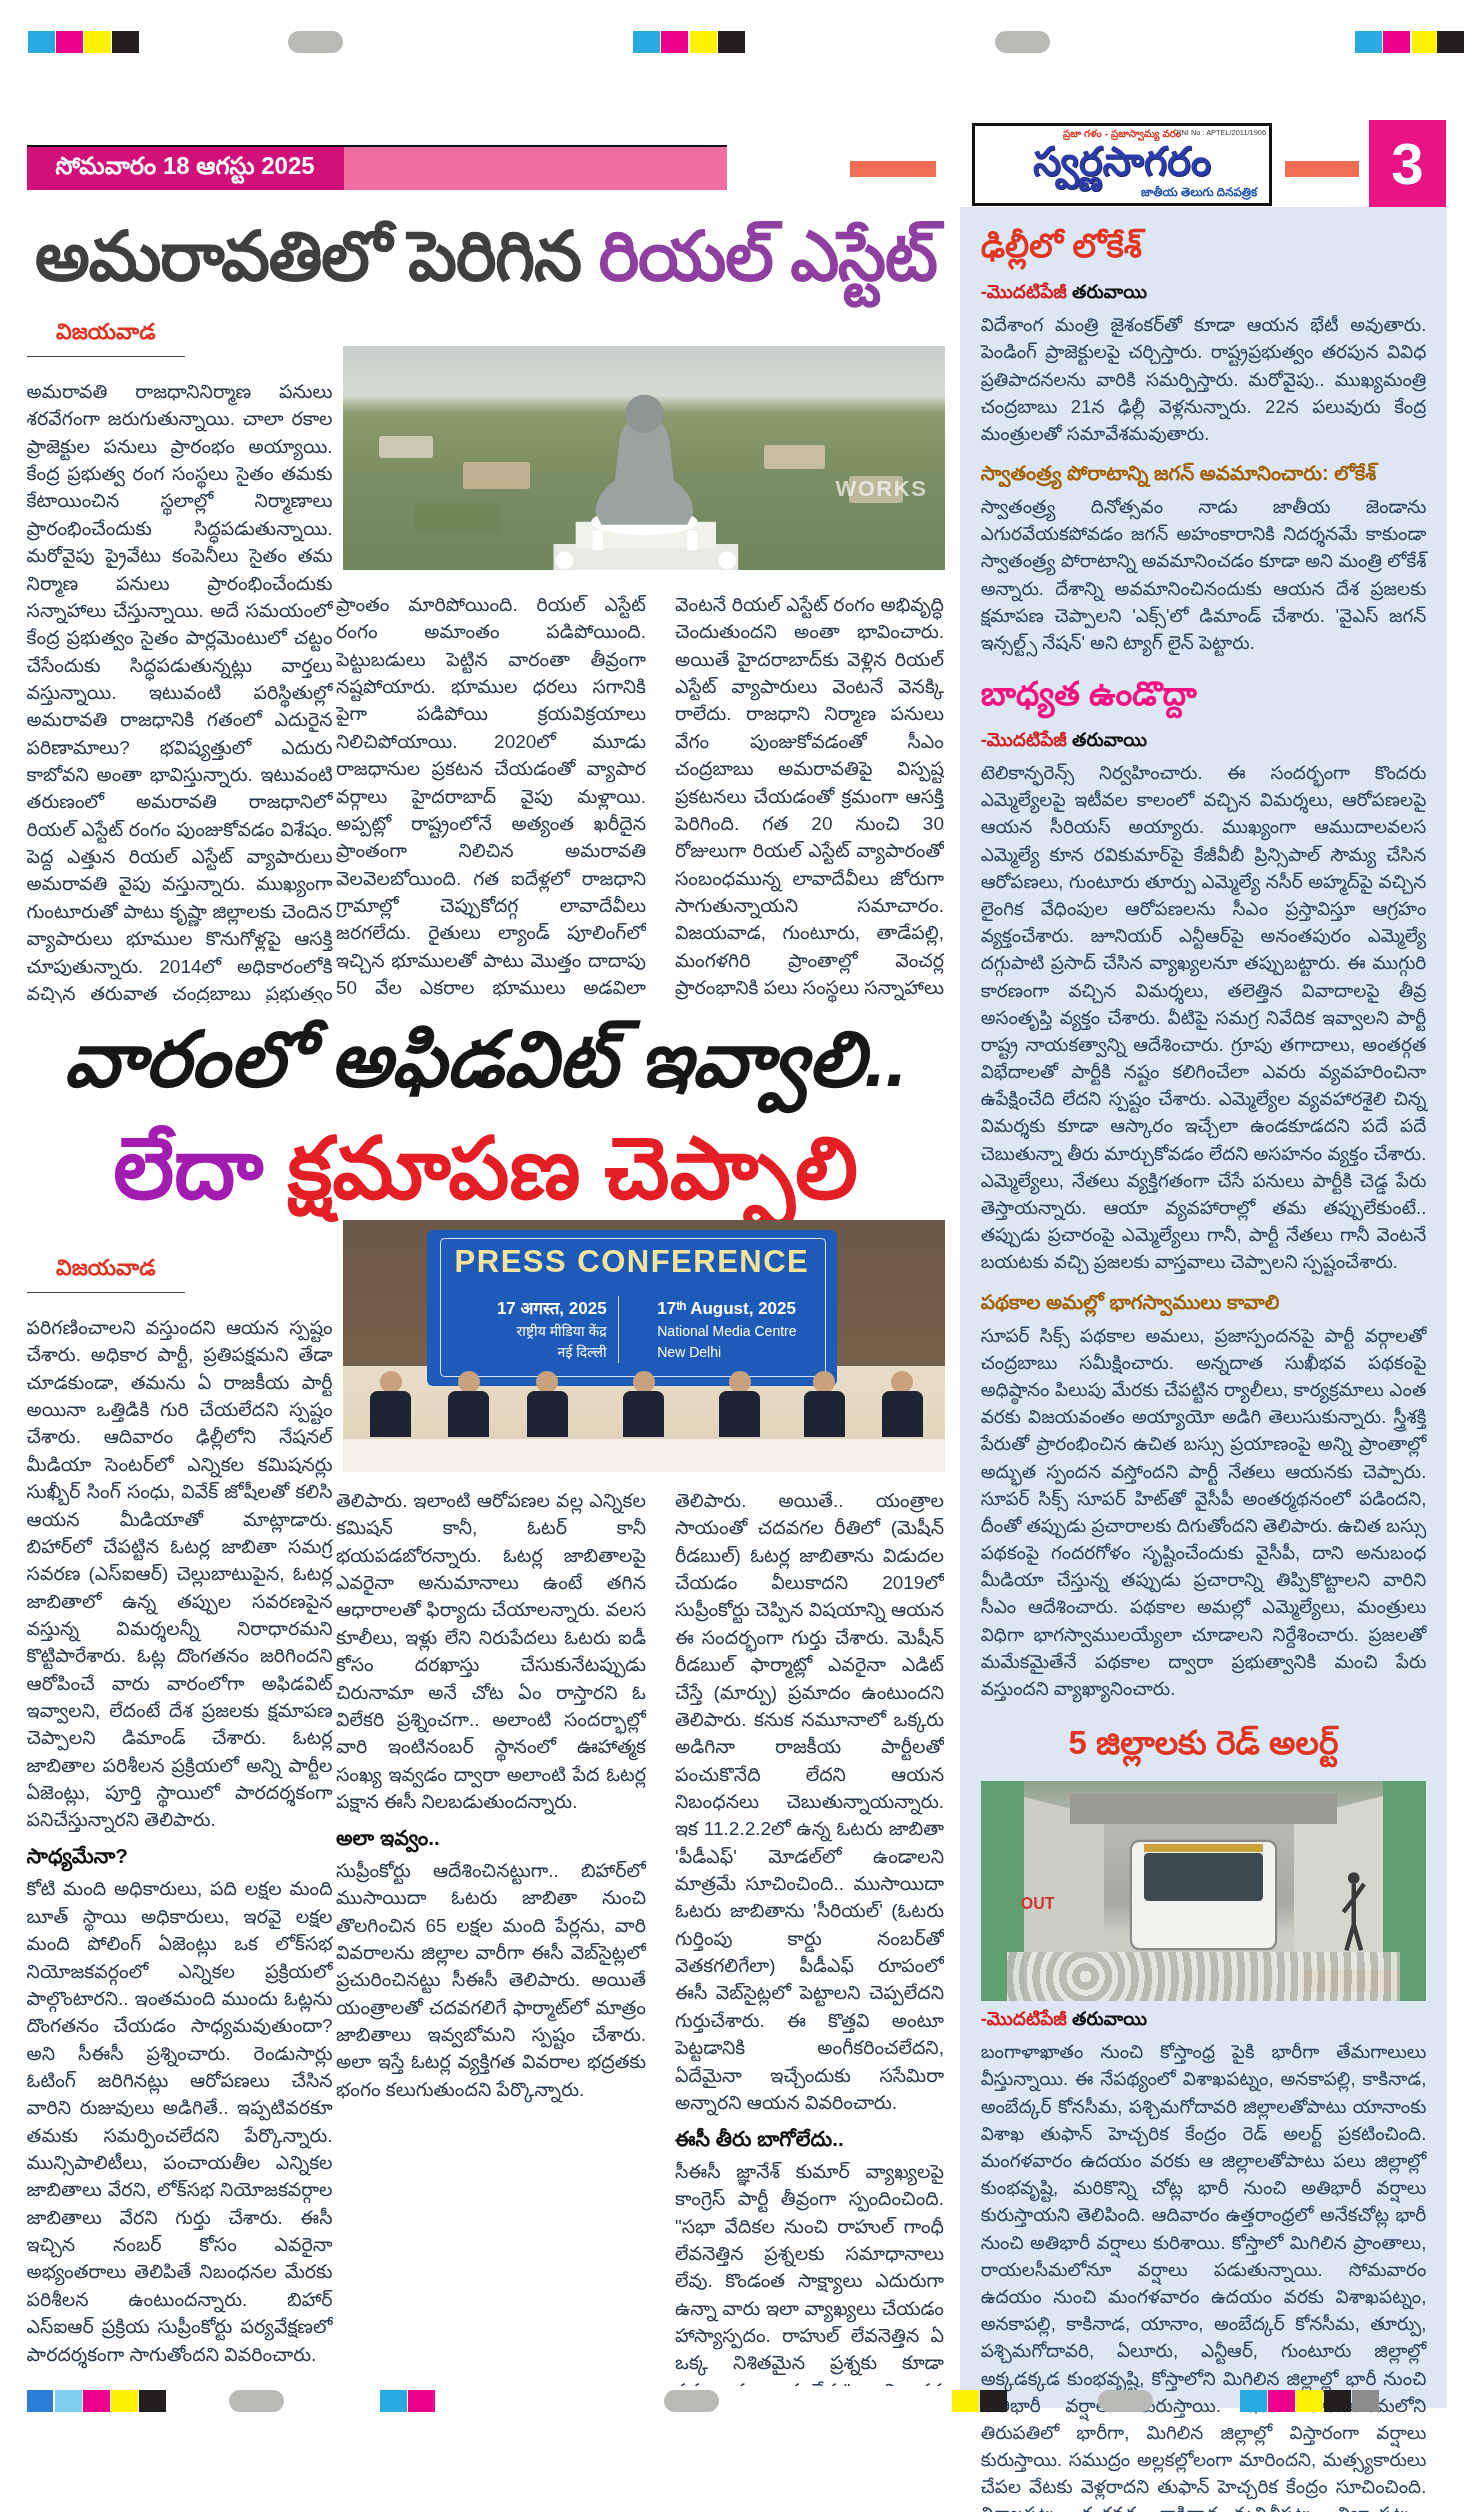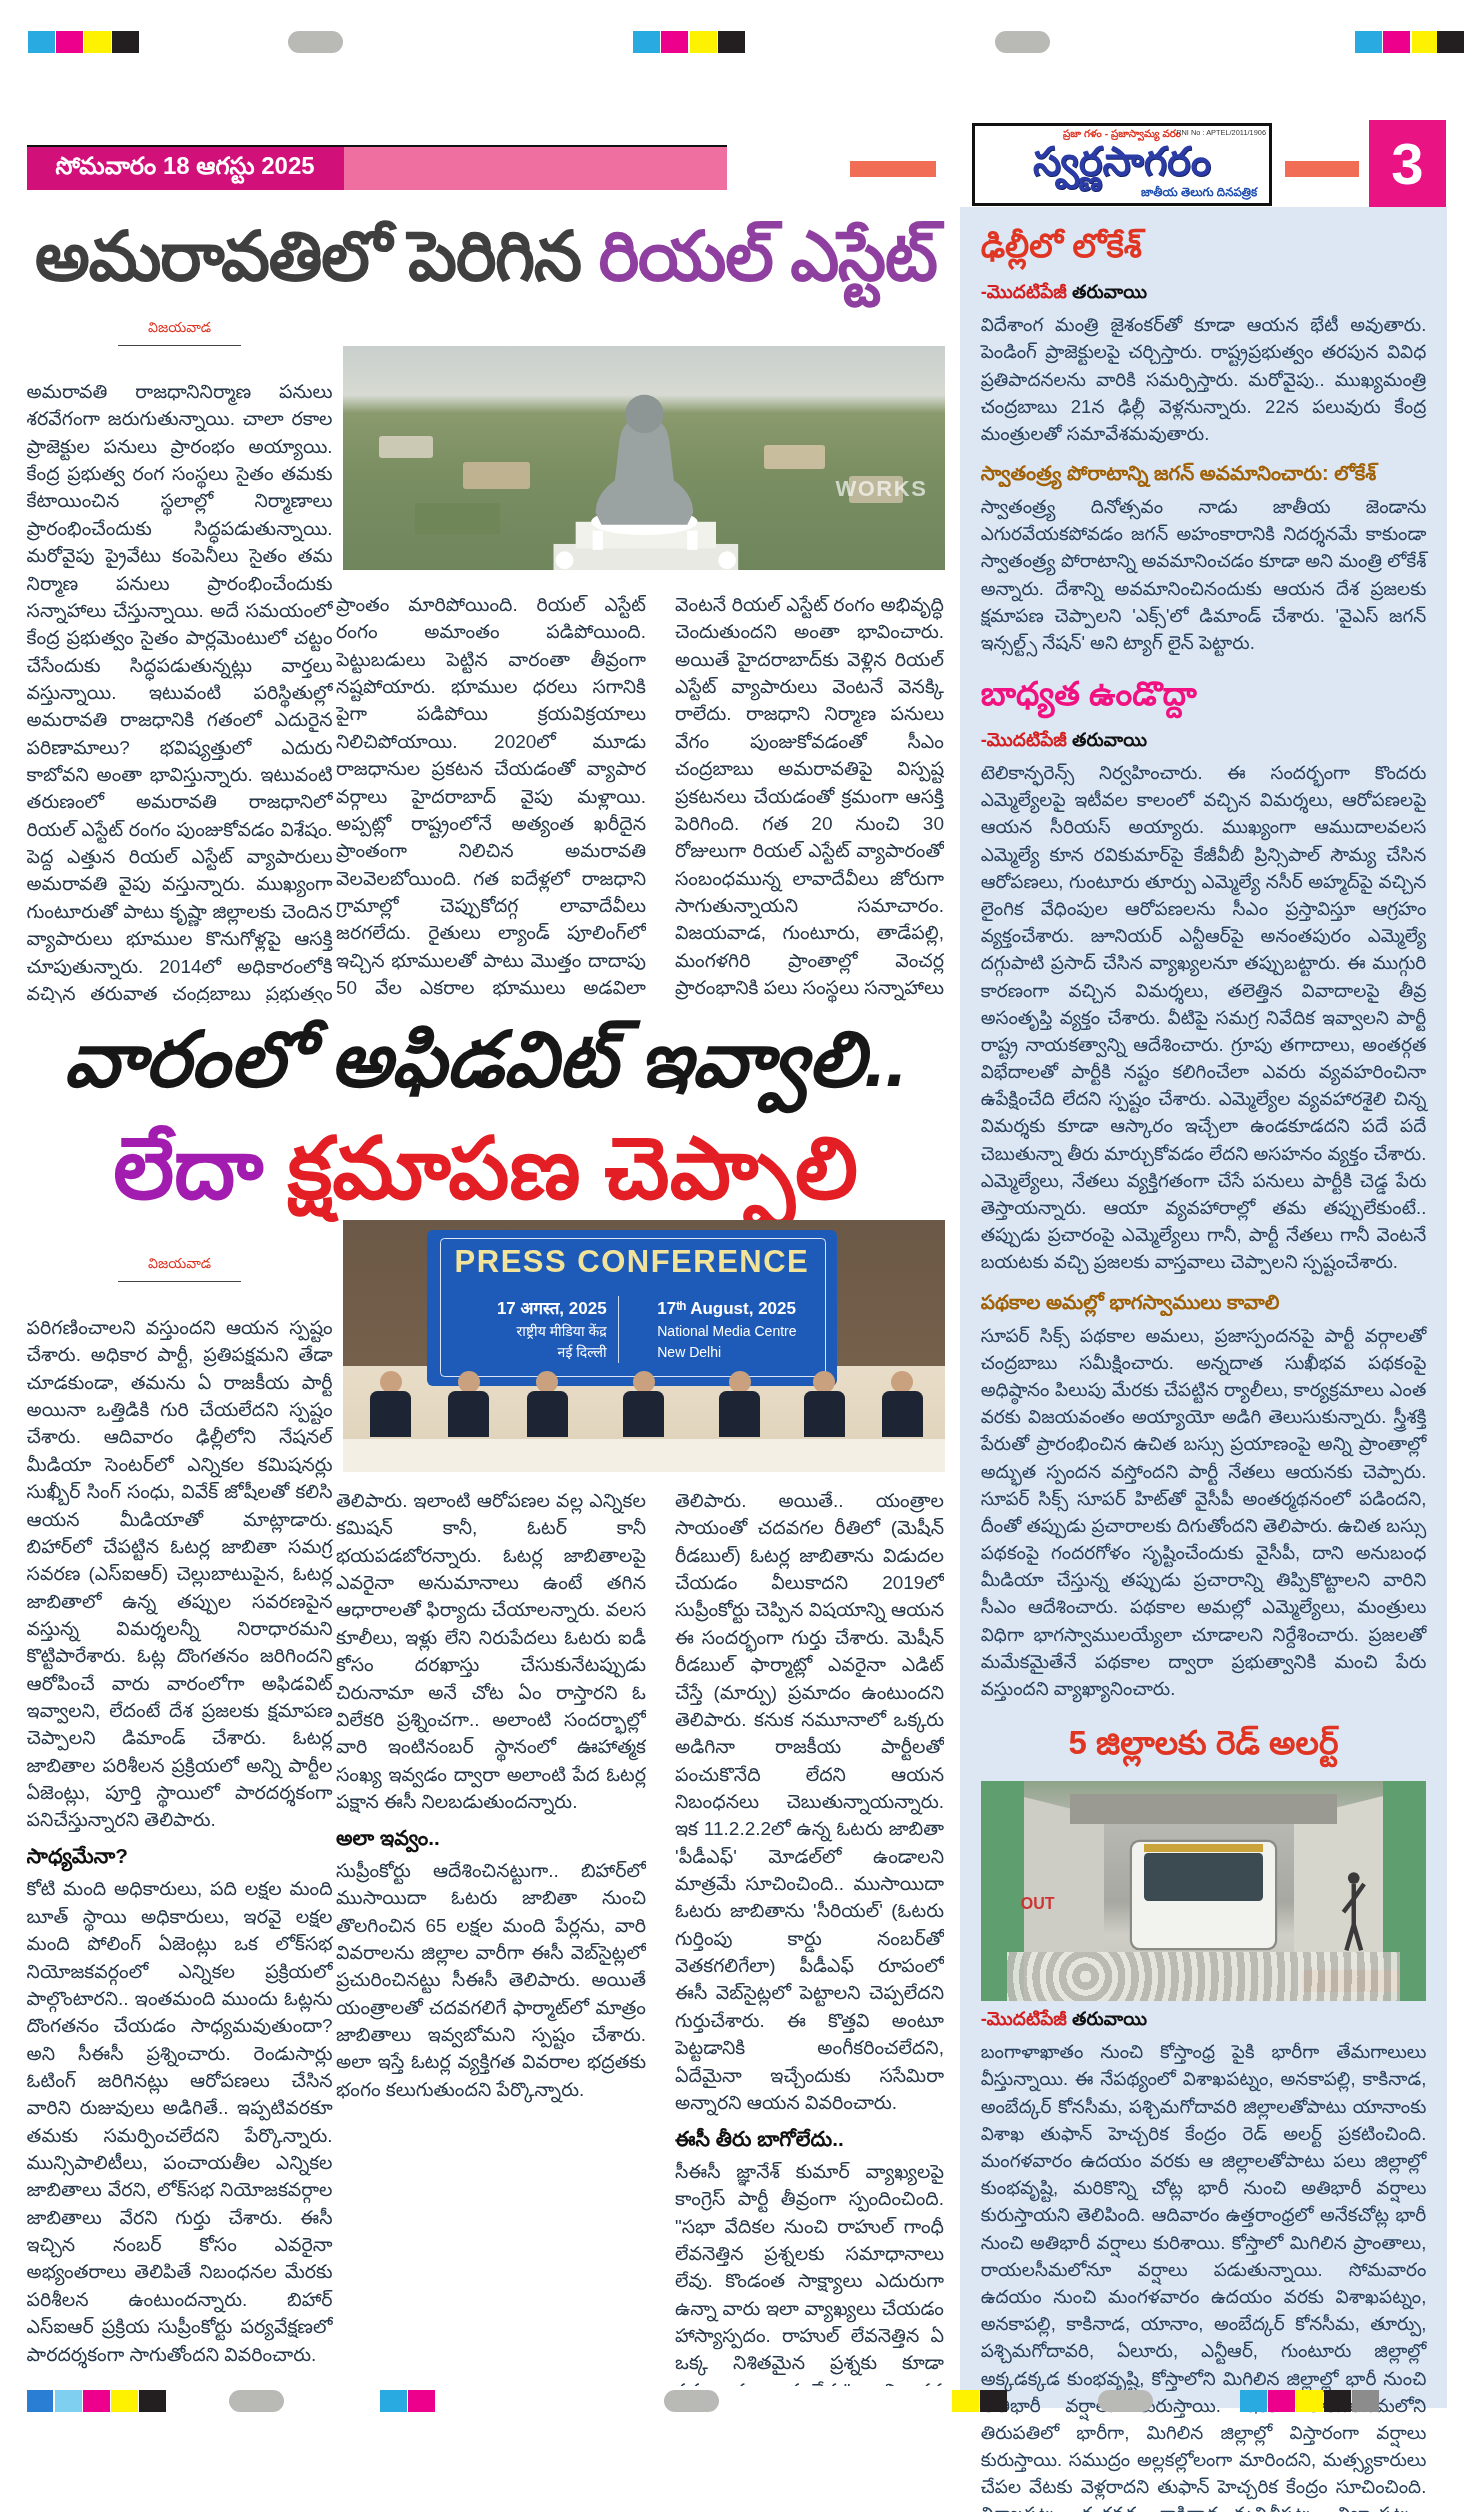--- a/index.html
+++ b/index.html
@@ -25,21 +25,21 @@
   
   .h1line{position:absolute;left:26.6px;top:204px;width:918px;height:105px;text-align:center;
       font-size:69px;font-weight:800;letter-spacing:-1.5px;line-height:105px;white-space:nowrap;}
   .h1line .b{color:#3f3f3f;} .h1line .p{color:#8f3f9f;}
   .h2line1{position:absolute;left:26.6px;top:1017px;width:918px;text-align:center;color:#171717;
       font-size:77px;font-weight:800;line-height:1.1;white-space:nowrap;font-style:italic;}
   .h2line2{position:absolute;left:26.6px;top:1119px;width:918px;text-align:center;
       font-size:86px;font-weight:800;line-height:1.15;white-space:nowrap;}
   .h2line2 .b{color:#a21caf;} .h2line2 .r{color:#e31e24;}
   
-  .dateline{color:#e03522;font-weight:normal;font-size:14px;text-align:center;}
+  .dateline{color:#e03522;font-weight:bold;font-size:22px;}
   .dateline span{display:inline-block;border-bottom:1.5px solid #444;padding:0 29.5px 5.9px 29.5px;}
   
   .col{position:absolute;text-align:justify;overflow:hidden;font-size:19px;line-height:1.44;color:#26374a;}
   .col p{margin:0 0 4.4px 0;}
   .subhead{font-weight:bold;color:#111;font-size:20.7px;margin:7.4px 0 4.4px 0;}
   
   .photo-frame{position:absolute;overflow:hidden;}
   .amaravati{background:linear-gradient(180deg,#c9cfcc 0%,#d6dad2 22%,#8a9a6d 30%,#7b8f63 55%,#6f855c 100%);}
   .amar-blob{position:absolute;border-radius:3px;opacity:.85;}
   .watermark{position:absolute;right:17.7px;top:58%;color:rgba(255,255,255,.65);font-size:22px;font-weight:bold;letter-spacing:1.5px;}

